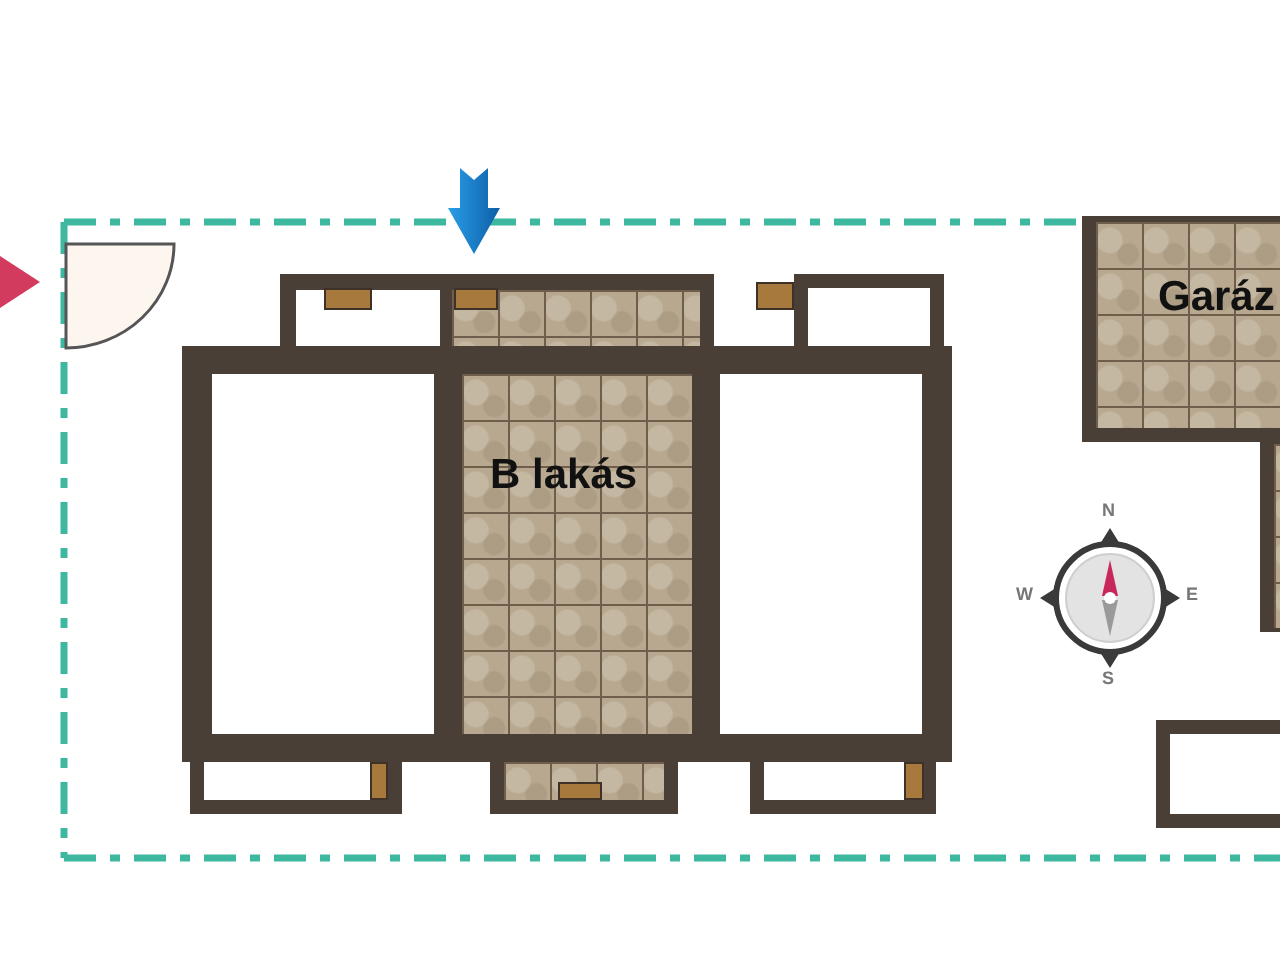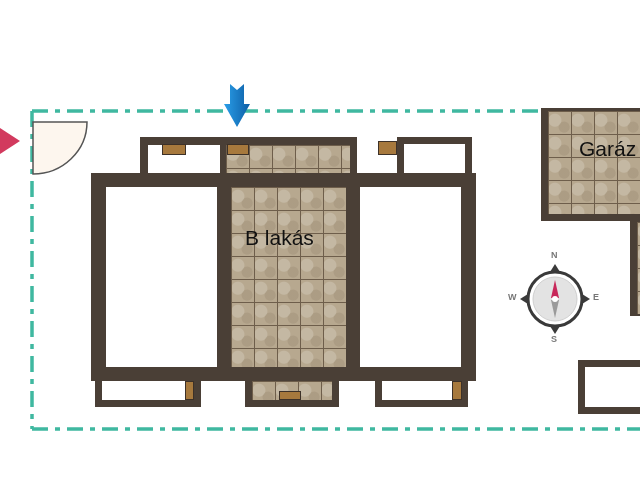--- a/index.html
+++ b/index.html
@@ -10,21 +10,21 @@
   .tile{
     background-color:#b7a88f;
     background-image:
       linear-gradient(#6e5e4b 1px, transparent 1px),
       linear-gradient(90deg, #6e5e4b 1px, transparent 1px),
       radial-gradient(circle at 30% 40%, rgba(255,255,255,0.18) 0 6px, transparent 7px),
       radial-gradient(circle at 70% 70%, rgba(90,70,50,0.12) 0 5px, transparent 6px);
     background-size:23px 23px,23px 23px,23px 23px,23px 23px;
   }
   .fixture{background:#a7793d;border:1.5px solid #3d3128;}
-  .label{font-weight:normal;color:#111;font-size:21px;white-space:nowrap;}
+  .label{font-weight:bold;color:#111;font-size:21px;white-space:nowrap;}
 </style>
 </head>
 <body>
 
 <svg class="abs" style="left:0;top:0;" width="640" height="480">
   <g stroke="#3fb8a0" stroke-width="3.5" fill="none" stroke-dasharray="16 7 5 7">
     <line x1="32" y1="111" x2="640" y2="111"></line>
     <line x1="32" y1="111" x2="32" y2="429"></line>
     <line x1="32" y1="429" x2="640" y2="429"></line>
   </g>

